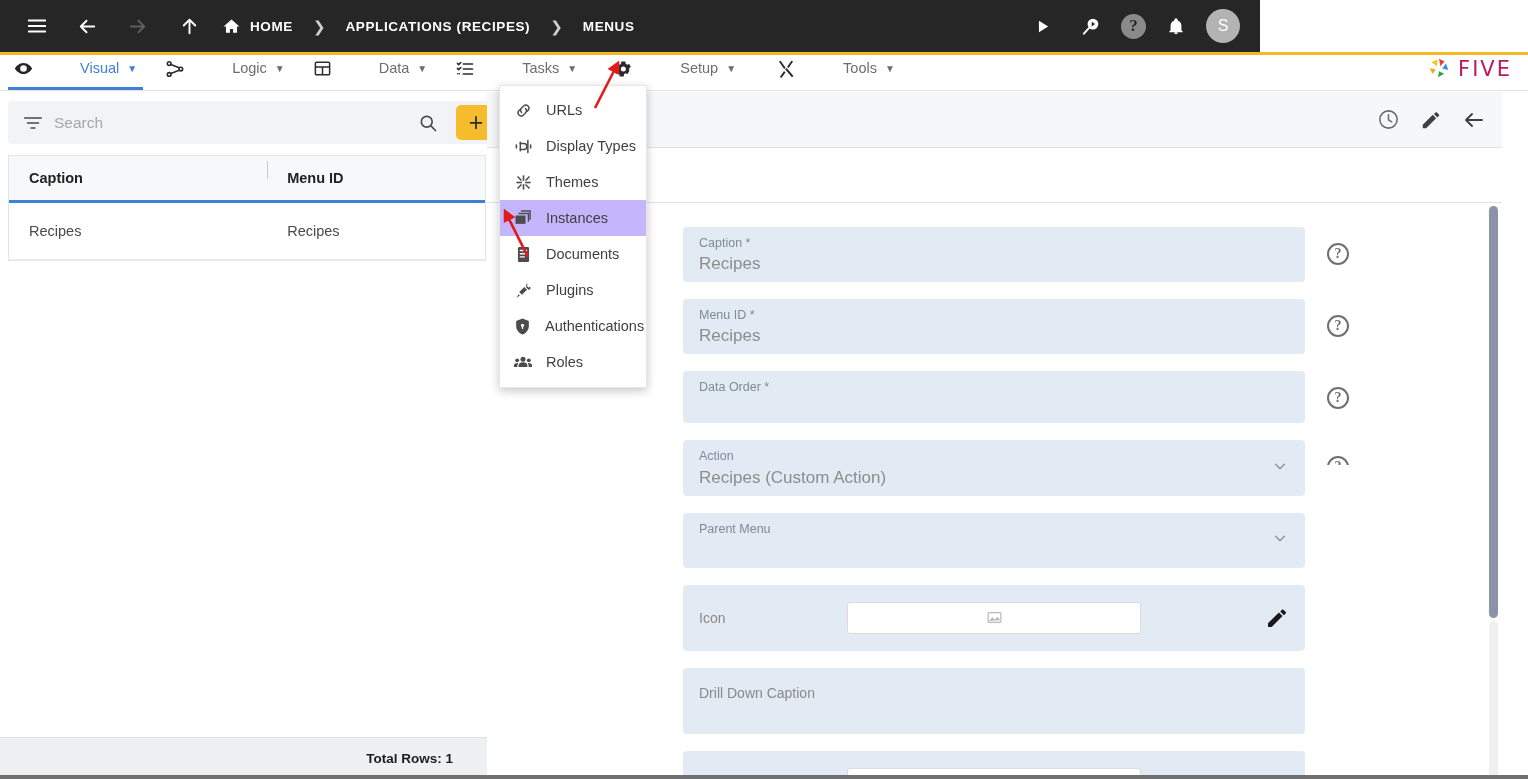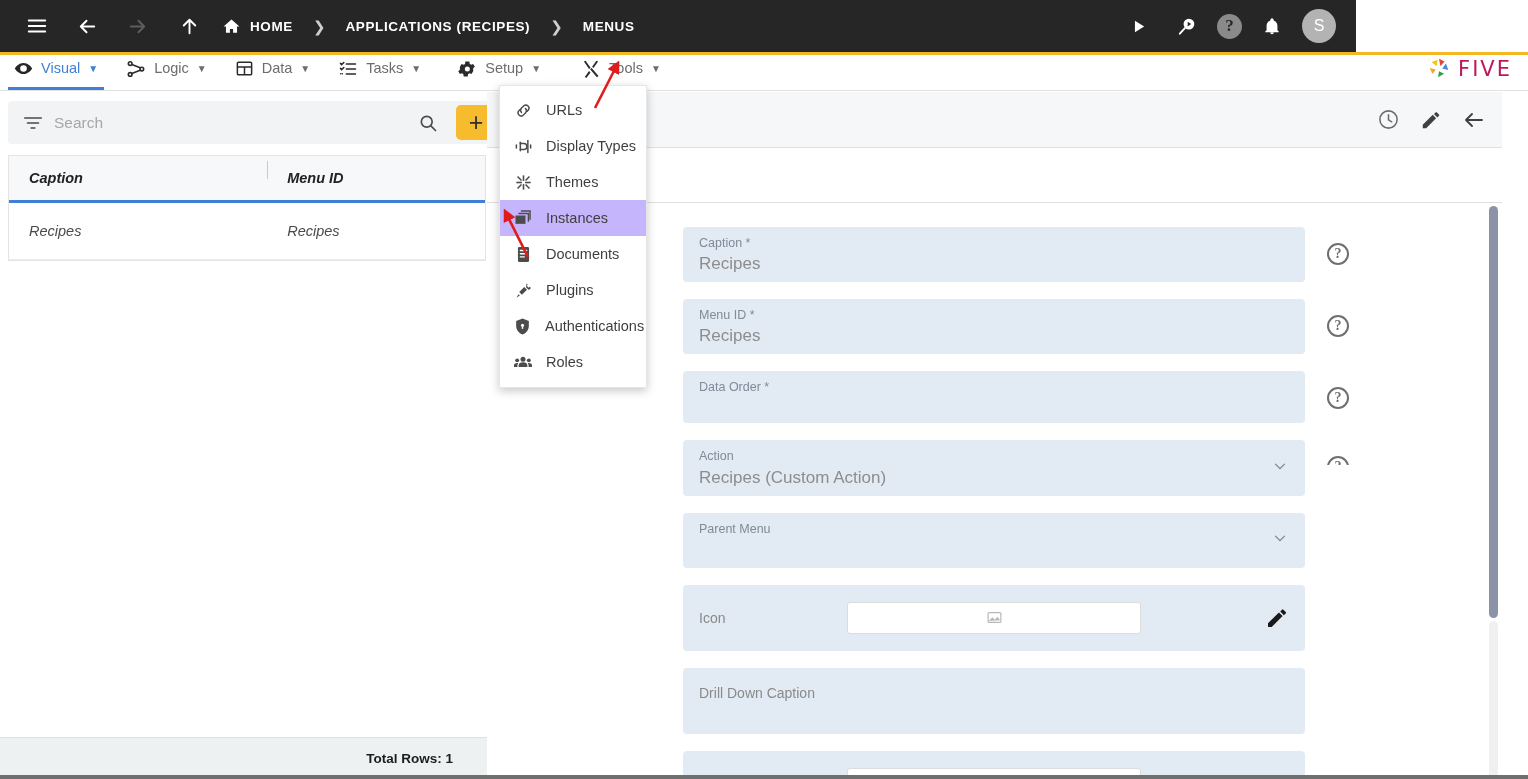--- a/index.html
+++ b/index.html
@@ -6,21 +6,21 @@
   html, body {
     width: 1528px; height: 779px;
     font-family: "Liberation Sans", sans-serif;
     background: #ffffff;
     overflow: hidden;
   }
   .app { position: relative; width: 1528px; height: 779px; }
 
   
   .topbar {
-    position: absolute; left: 0; top: 0; width: 1356px; height: 52px;
+    position: absolute; left: 0; top: 0; width: 1260px; height: 52px;
     background: #262626; display: flex; align-items: center;
     padding: 0 14px 0 18px; gap: 0;
   }
   .tb-icon {
     width: 38px; height: 38px; display: flex; align-items: center; justify-content: center;
     color: #ffffff; flex: 0 0 auto;
   }
   .tb-icon.dim { color: #5d5d5d; }
   .tb-icon svg { display: block; }
   .crumbs { display: flex; align-items: center; margin-left: 12px; }
@@ -57,21 +57,21 @@
     padding: 0 14px 7px 14px; height: 36px; color: #6d6d6d; font-size: 14.5px;
     position: relative; cursor: pointer;
   }
   .tab .caret { font-size: 10px; line-height: 1; }
   .tab.active { color: #3f7fd4; }
   .tab.active .tab-ico { color: #262626; }
   .tab.active::after {
     content:''; position:absolute; left: 8px; right: 8px; bottom: 0; height: 3px; background: #3f7fd4;
   }
   .tab-ico { color: #2b2b2b; display:flex; align-items:center; }
-  .tab-label { line-height: 1; }
+  .tab-label { line-height: 1; margin-left: 39px; }
   .five-logo {
     margin-left: auto; display: flex; align-items: center; gap: 5px;
     padding: 0 16px 8px 0;
   }
   .five-word { font-size: 21px; letter-spacing: 2px; color: #be185d; font-family: "DejaVu Sans", sans-serif; }
 
   
   .left {
     position: absolute; left: 0; top: 92px; width: 512px; height: 687px;
     background: #ffffff; border-right: 2px solid #000000;
@@ -85,21 +85,21 @@
     flex: 1; border: none; outline: none; background: transparent;
     font-size: 15.5px; color: #3b3b3b; font-family: "Liberation Sans", sans-serif;
   }
   .search-input::placeholder { color: #a7a7a7; }
   .srch-ico { color: #4a4a4a; display: flex; padding: 0 8px; cursor: pointer; }
   .addbtn {
     width: 40px; height: 35px; background: #f7bb2e; border-radius: 5px;
     display: flex; align-items: center; justify-content: center; color: #2f2f2f;
     font-size: 25px; line-height: 1; cursor: pointer;
   }
-  .grid { margin: 11px 24px 0 8px; border: 1px solid #e4e4e4; border-top: none; font-style: italic;}
+  .grid { margin: 11px 24px 0 8px; border: 1px solid #e4e4e4; border-top: none;}
   .grid-head {
     display: flex; height: 48px; align-items: center; background: #f7f8f9;
     border-bottom: 3px solid #3f7fd4; border-top: 1px solid #e4e4e4;
   }
   .gh-cell { font-size: 14.5px; font-weight: bold; color: #222; padding-left: 20px; position: relative; }
   .gh-cell.c1 { width: 268px; }
   .gh-cell.c2 { width: 226px; }
   .gh-cell.c2::before {
     content:''; position: absolute; left: 0px; top: -9px; height: 18px; width: 1px; background: #c9c9c9;
   }

